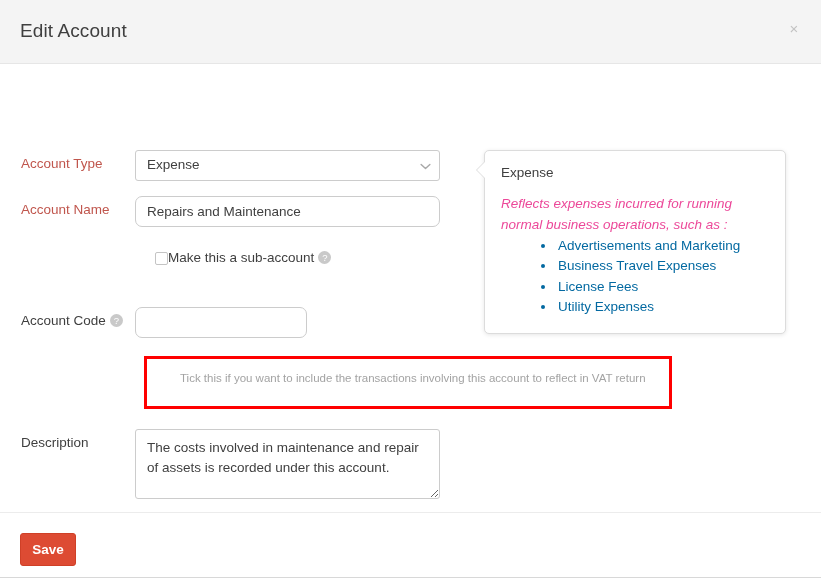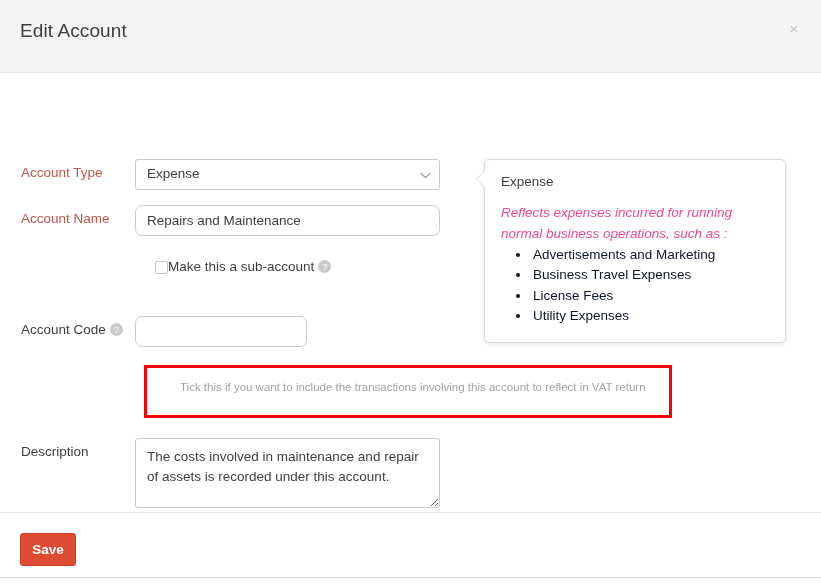--- a/index.html
+++ b/index.html
@@ -11,21 +11,21 @@
     height: 585px;
     background: #ffffff;
     font-family: "Liberation Sans", sans-serif;
     color: #333333;
     overflow: hidden;
     position: relative;
   }
 
   
   .modal-header {
-    height: 73px;
+    height: 64px;
     background: #f4f4f4;
     border-bottom: 1px solid #e6e6e6;
     position: relative;
     box-sizing: border-box;
   }
   .modal-title {
     position: absolute;
     left: 20px;
     top: 20px;
     font-size: 19px;
@@ -231,23 +231,24 @@
     line-height: 1.52;
     font-style: italic;
   }
   .info-list {
     margin: 1px 0 0 0;
     padding-left: 30px;
     list-style: disc;
   }
   .info-list li {
     font-size: 13.5px;
-    color: #0f172a;
+    color: #0369a1;
     line-height: 1.5;
     padding-left: 2px;
+    margin-left: 25px;
   }
 
   
   .highlight-box {
     position: absolute;
     left: 144px;
     top: 292px;
     width: 528px;
     height: 53px;
     border: 3px solid #ff0000;

